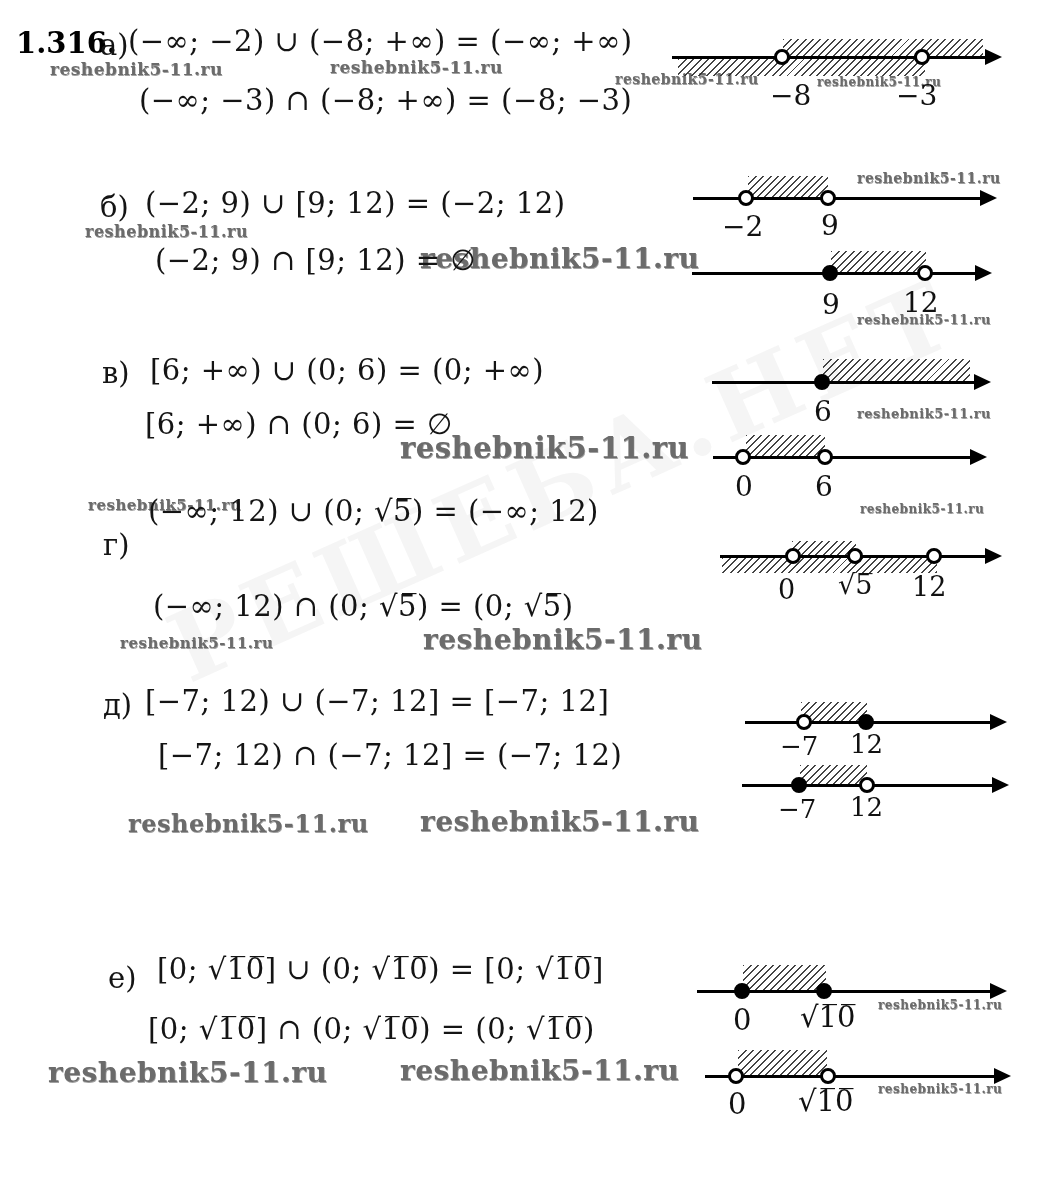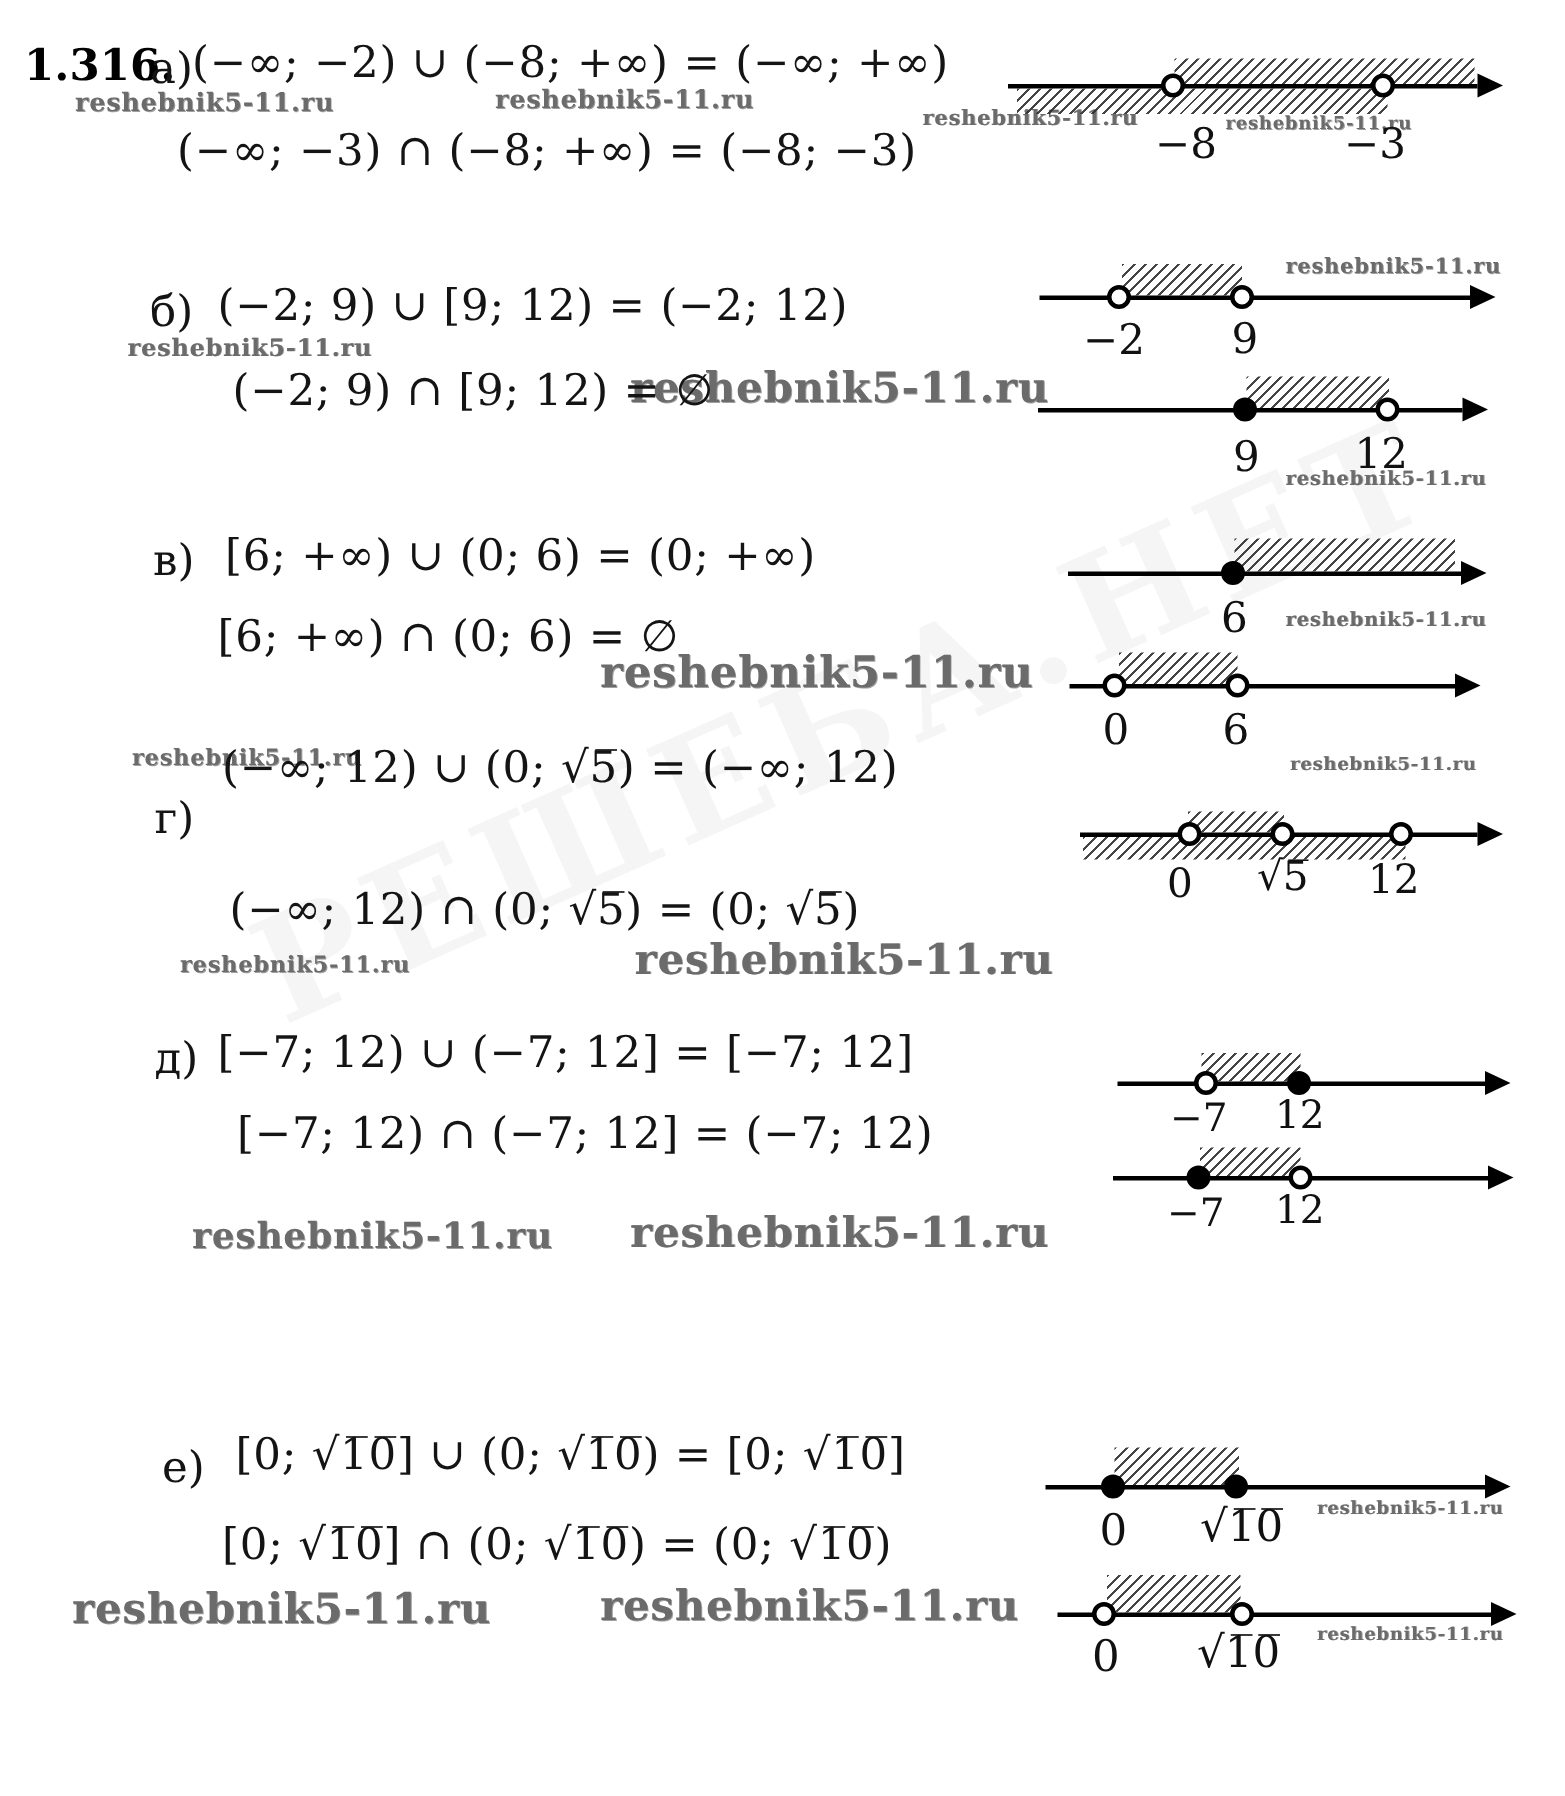--- a/index.html
+++ b/index.html
@@ -150,21 +150,21 @@
         <span class="pt-label" style="left: 728px; top: 1090px; font-size: 29px;">0</span>
         <span class="pt-label" style="left: 798px; top: 1087px; font-size: 29px;">√1̅0̅</span>
       </div>
     </div>
 
   <div>
     <span class="pnum" style="left:16px;  top:26px">1.316.</span>
 
     <span class="plabel" style="left:100px; top:28px">а)</span>
     <span class="eq" style="left:128px; top:24px">(−∞; −2) ∪ (−8; +∞) = (−∞; +∞)</span>
-    <span class="eq" style="left:118px; top:83px">(−∞; −3) ∩ (−8; +∞) = (−8; −3)</span>
+    <span class="eq" style="left:139px; top:83px">(−∞; −3) ∩ (−8; +∞) = (−8; −3)</span>
 
     <span class="plabel" style="left:100px; top:190px">б)</span>
     <span class="eq" style="left:145px; top:186px">(−2; 9) ∪ [9; 12) = (−2; 12)</span>
     <span class="eq" style="left:155px; top:243px">(−2; 9) ∩ [9; 12) = ∅</span>
 
     <span class="plabel" style="left:102px; top:356px">в)</span>
     <span class="eq" style="left:150px; top:353px">[6; +∞) ∪ (0; 6) = (0; +∞)</span>
     <span class="eq" style="left:145px; top:407px">[6; +∞) ∩ (0; 6) = ∅</span>
 
     <span class="plabel" style="left:103px; top:528px">г)</span>

